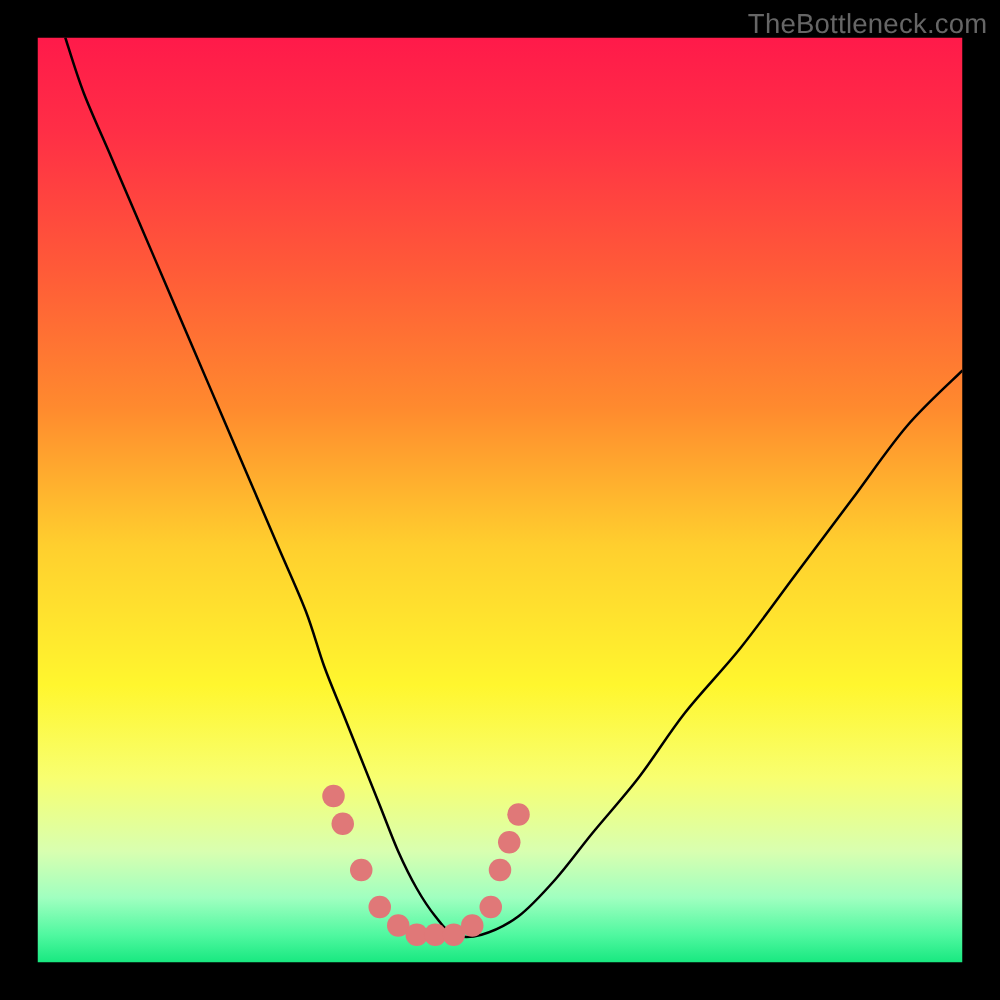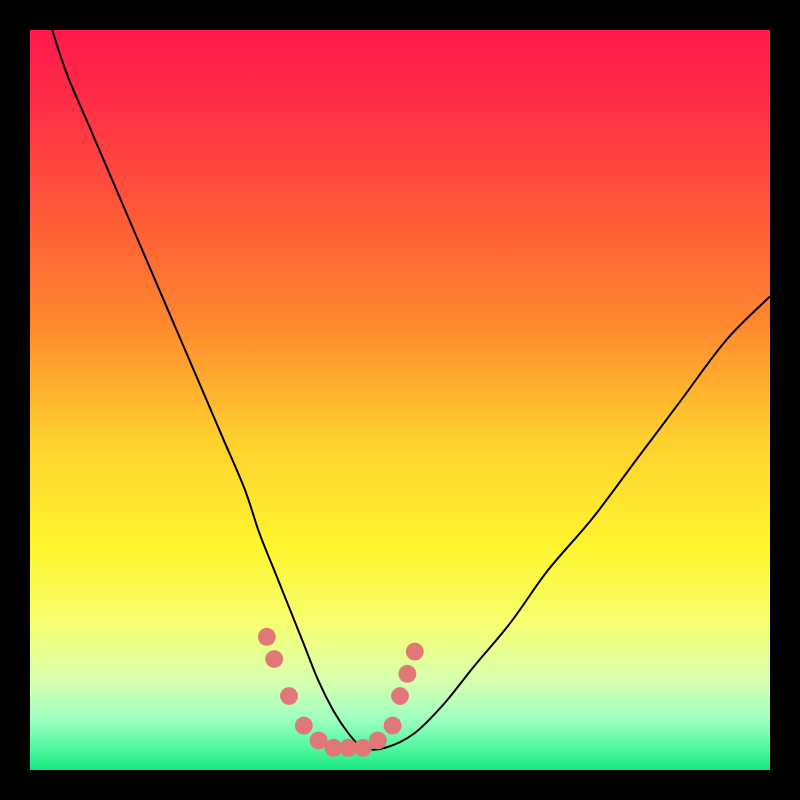--- a/index.html
+++ b/index.html
@@ -35,20 +35,21 @@
     z-index: 10;
   }
   svg {
     display: block;
   }
 </style>
 </head>
 <body>
 
 <div class="container">
+  <div class="watermark">TheBottleneck.com</div>
   <div class="plot-area">
     <svg id="chart-svg" width="740" height="740" viewBox="0 0 740 740" preserveAspectRatio="none">
       <defs>
         <linearGradient id="bg-grad" x1="0" y1="0" x2="0" y2="1">
             <stop offset="0%" stop-color="#ff1a4a"></stop>
             <stop offset="10%" stop-color="#ff2e46"></stop>
             <stop offset="25%" stop-color="#ff5a38"></stop>
             <stop offset="40%" stop-color="#ff8a2e"></stop>
             <stop offset="55.00000000000001%" stop-color="#ffcf2e"></stop>
             <stop offset="70%" stop-color="#fff62e"></stop>

